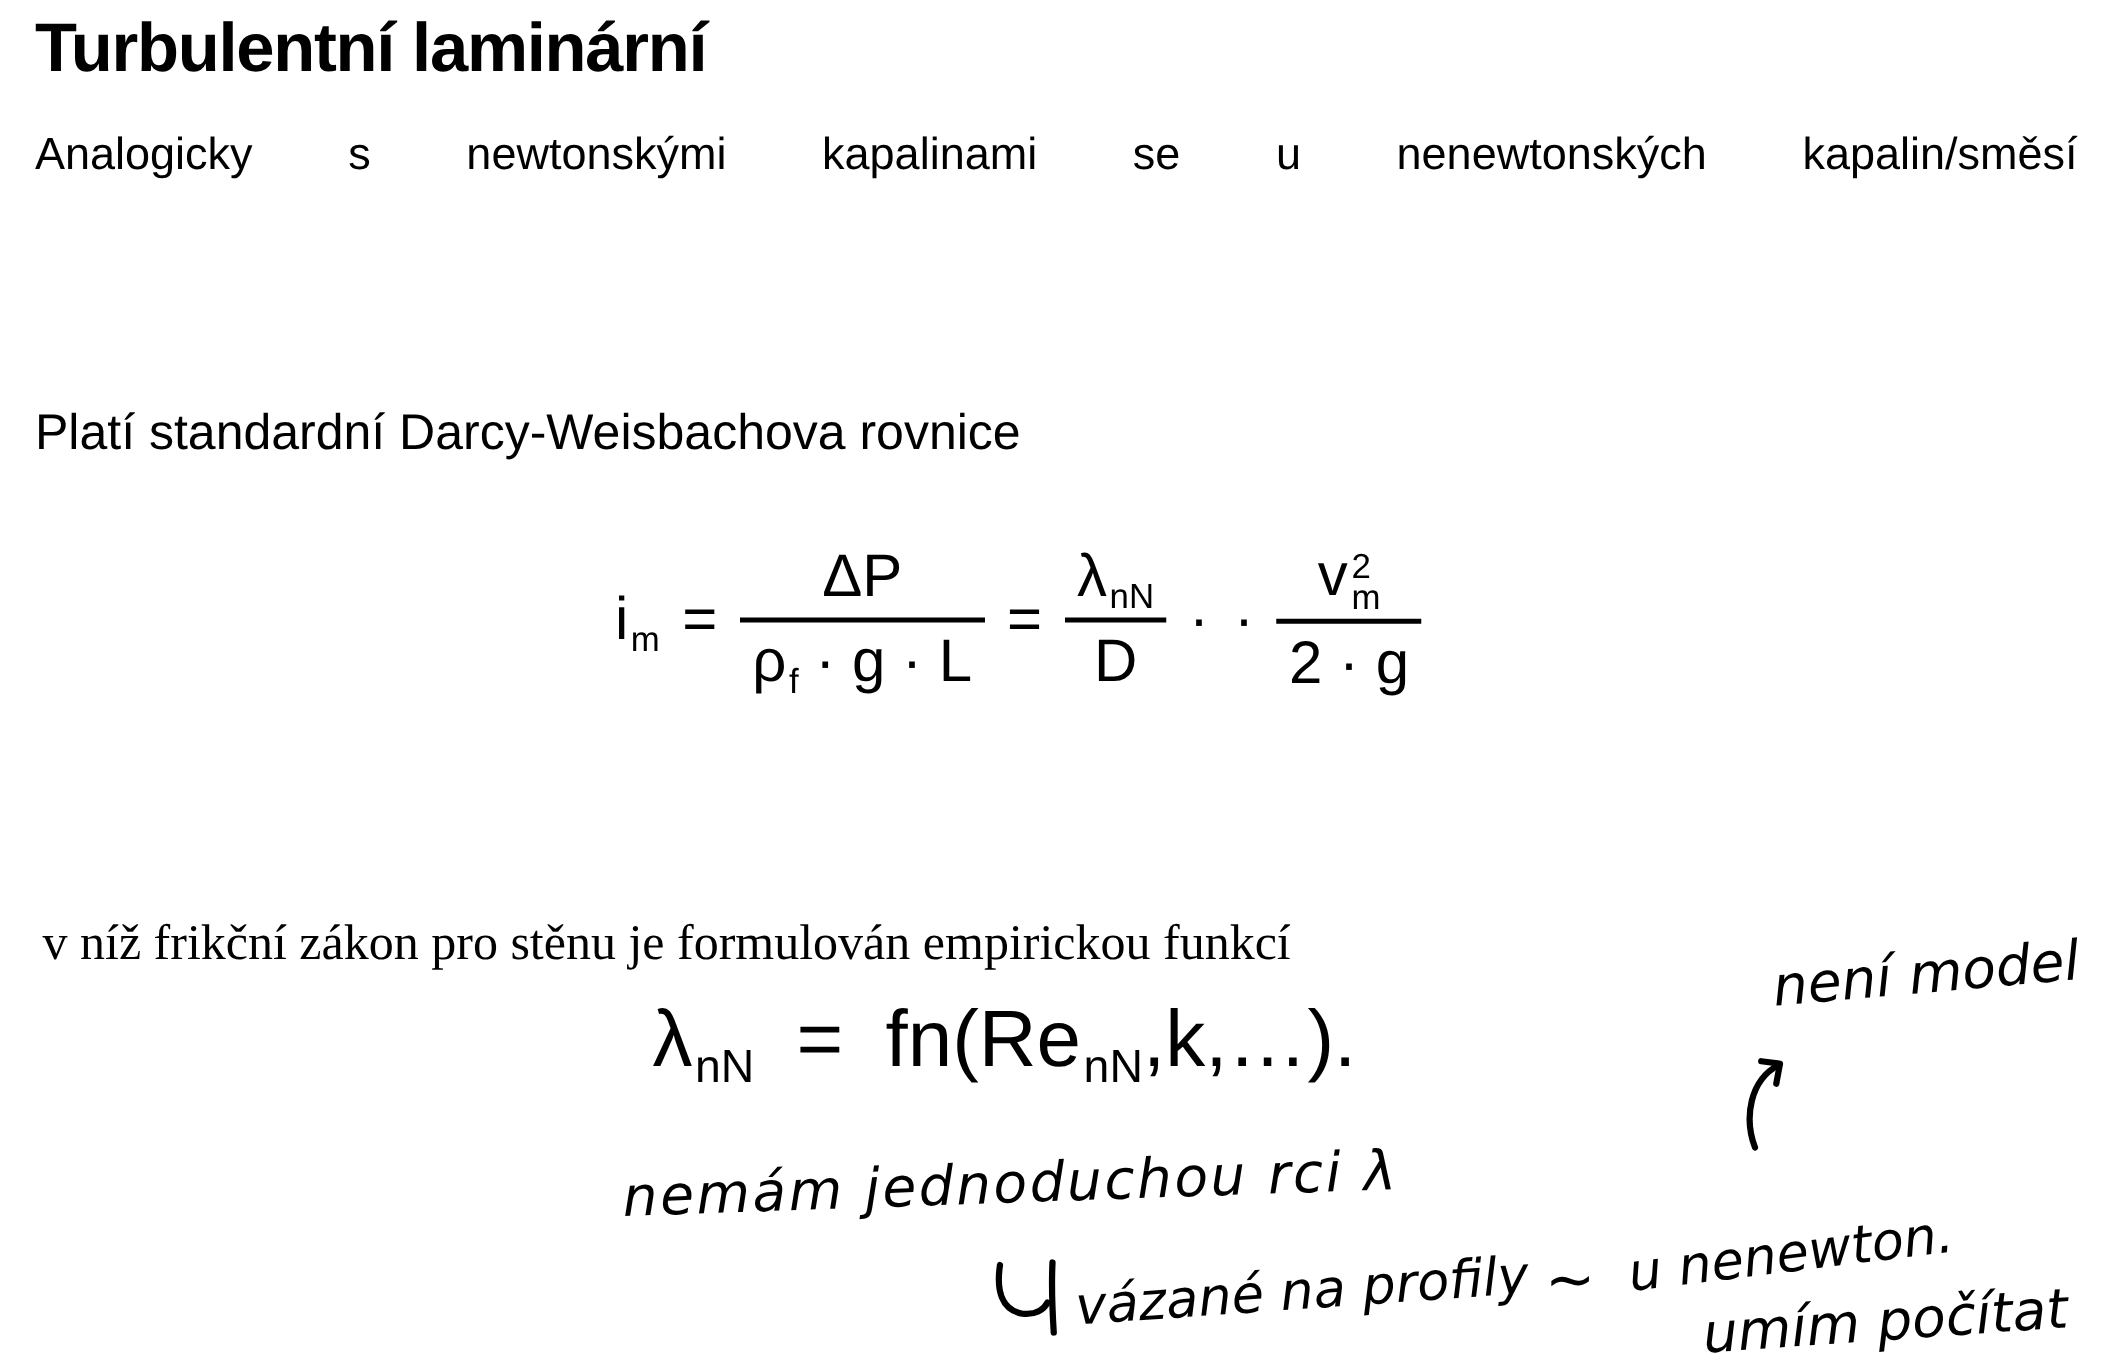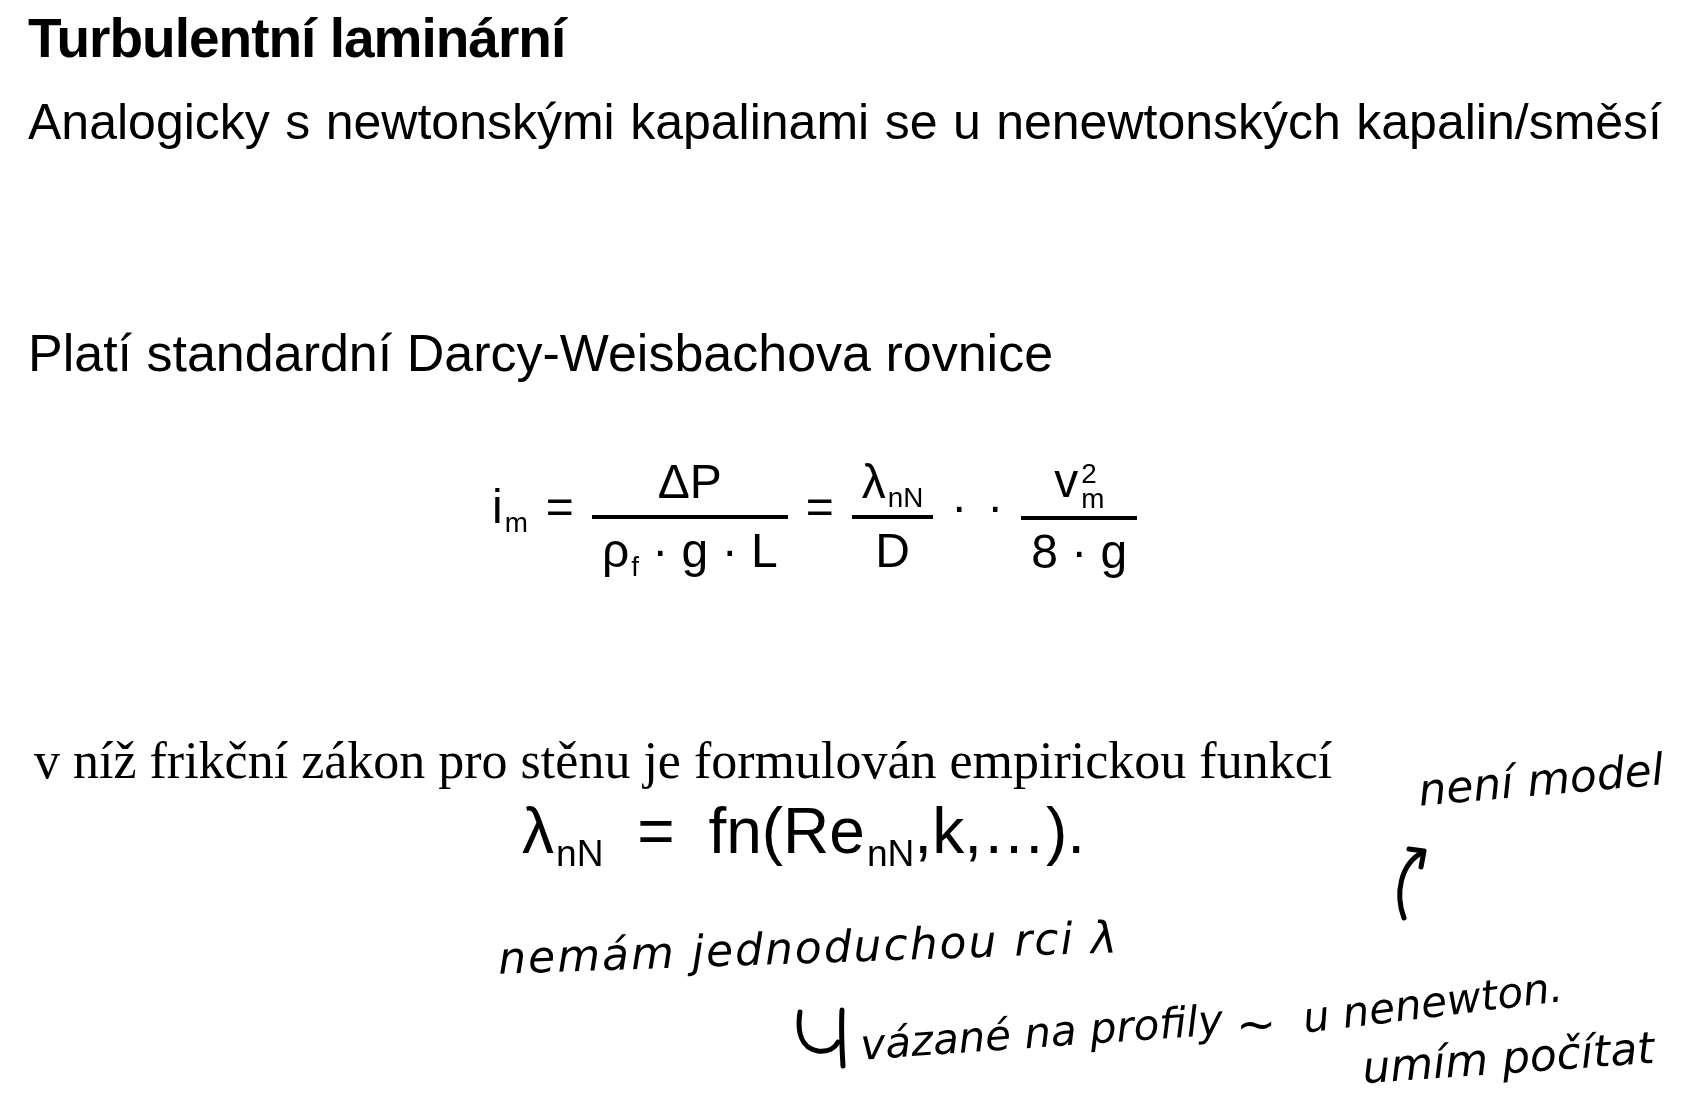--- a/index.html
+++ b/index.html
@@ -21,49 +21,49 @@
   .doc-title {
     left: 28px; top: 8px;
     font-size: 55px;
     font-weight: 700;
     letter-spacing: -1px;
     line-height: 1.1;
   }
   .paragraph {
     left: 28px; top: 96px;
     width: 1634px;
-    font-size: 50px;
+    font-size: 36px;
     line-height: 53px;
   }
   .para-line { white-space: normal; }
   .para-line.justify {
     text-align: justify;
     text-align-last: justify;
   }
   .sentence {
-    font-size: 52px;
+    font-size: 40px;
     line-height: 1.2;
   }
   #darcy-sentence { left: 28px; top: 322px; }
   #friction-sentence { left: 34px; top: 730px; font-family: Liberation Serif, serif; }
 
   
   .equation {
     display: flex;
     align-items: center;
     font-size: 48px;
     line-height: 1.05;
   }
   #eq1 { left: 492px; top: 436px; gap: 16px; }
   .frac {
     display: inline-grid;
     justify-items: center;
     grid-auto-rows: min-content;
   }
-  .frac .num { padding: 0 10px 7px 10px; margin-top: 20px; }
+  .frac .num { padding: 0 10px 7px 10px; }
   .frac .fbar { height: 4px; background: #000; width: 100%; }
   .frac .den { padding: 7px 10px 0 10px; }
   .sb {
     display: inline-block;
     font-size: 0.58em;
     margin-left: 2px;
     transform: translateY(0.34em);
   }
   .stack {
     display: inline-flex;
@@ -144,21 +144,21 @@
   <span class="mdot">·</span>
   <span class="mdot">·</span>
   <span class="frac">
     <span class="num">
       <span>v</span><span class="stack">
           <span>2</span>
           <span>m</span>
         </span>
     </span>
     <span class="fbar"></span>
-    <span class="den">8 · g</span>
+    <span class="den">2 · g</span>
   </span>
 </div>
 
 <div class="abs sentence" id="friction-sentence">v níž frikční zákon pro stěnu je formulován empirickou funkcí</div>
 
 <div class="abs equation" id="eq2">
   <span>
     <span>λ</span><span class="sb">nN</span>
   </span>
   <span class="eqsign">=</span>

